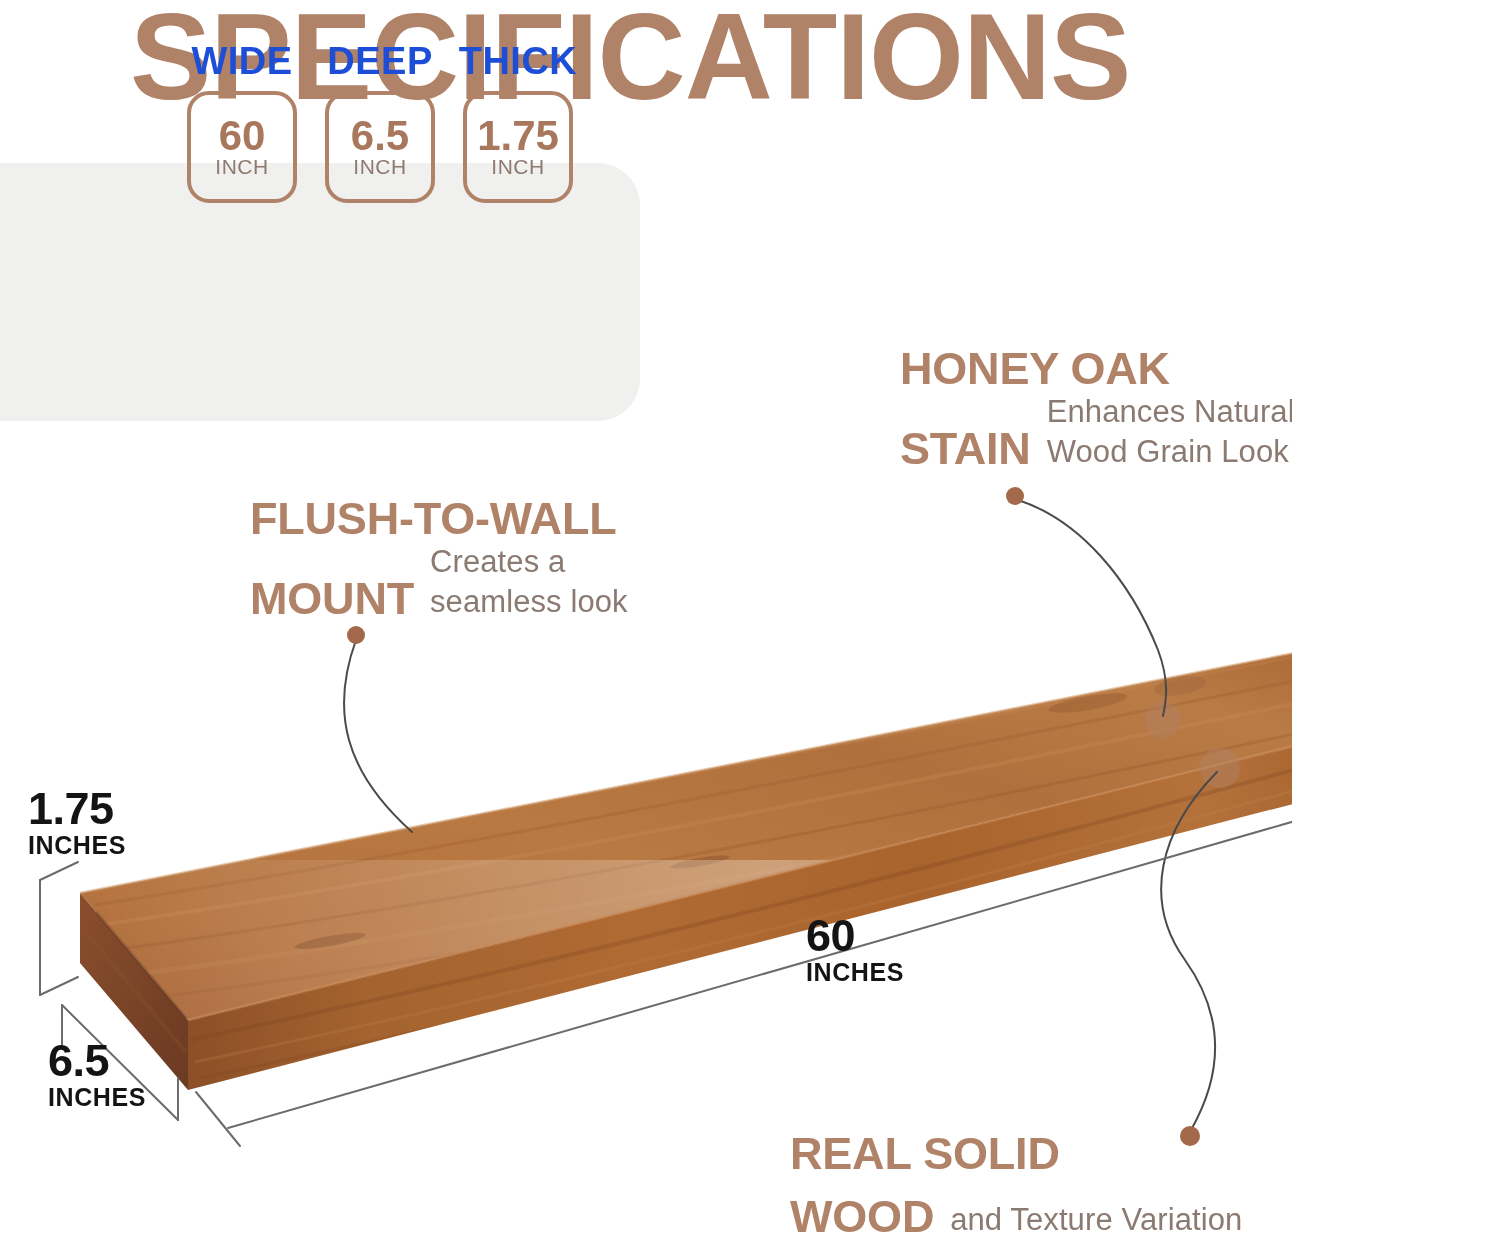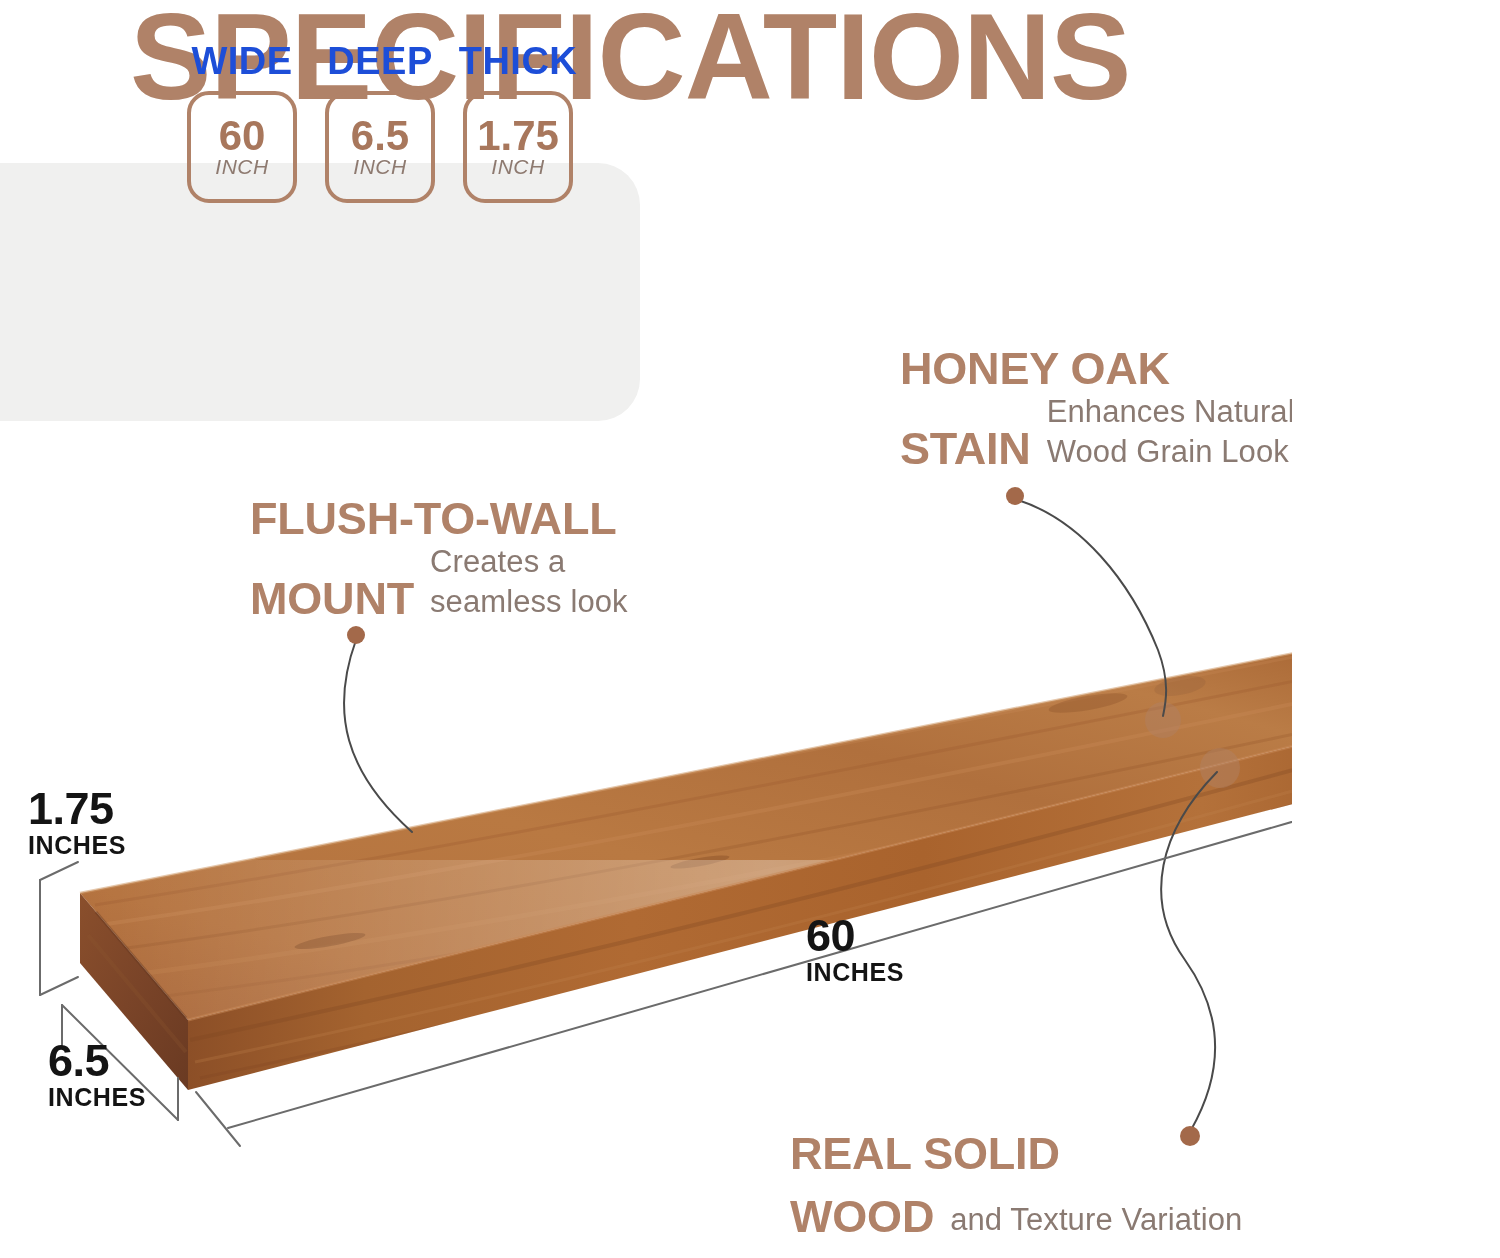--- a/index.html
+++ b/index.html
@@ -80,21 +80,20 @@
     font-weight: 700;
     color: #a8775c;
     line-height: 0.98;
   }
   .spec-unit {
     font-size: 21px;
     font-weight: 400;
     color: #8e7a70;
     letter-spacing: 0.5px;
     margin-top: -1px;
-    font-style: italic;
   }
 
   
   .callout { position: absolute; }
   .callout-title {
     font-size: 45px;
     font-weight: 700;
     color: #b08268;
     line-height: 1.06;
     letter-spacing: -0.2px;

